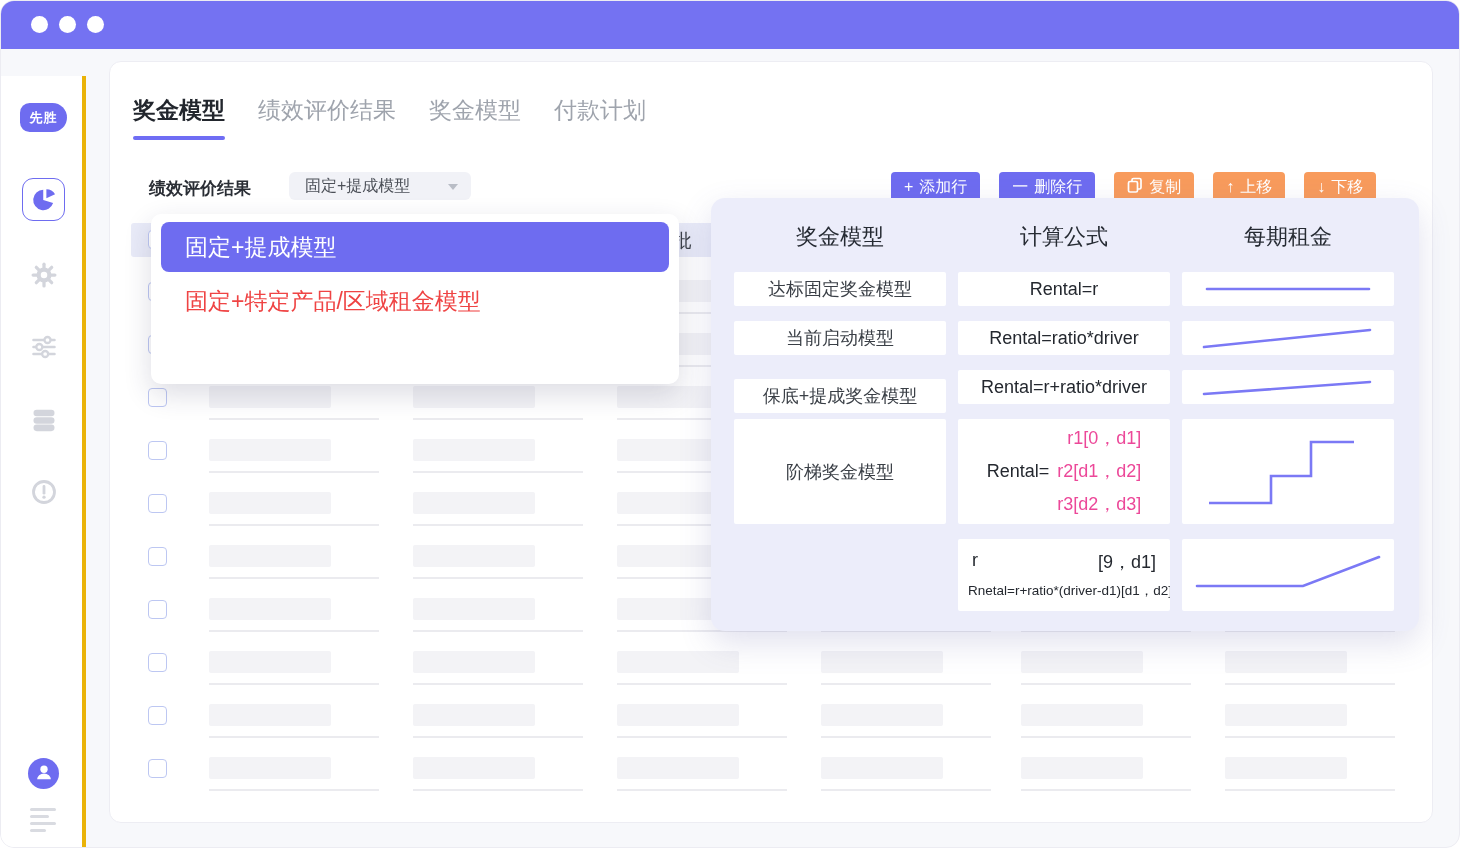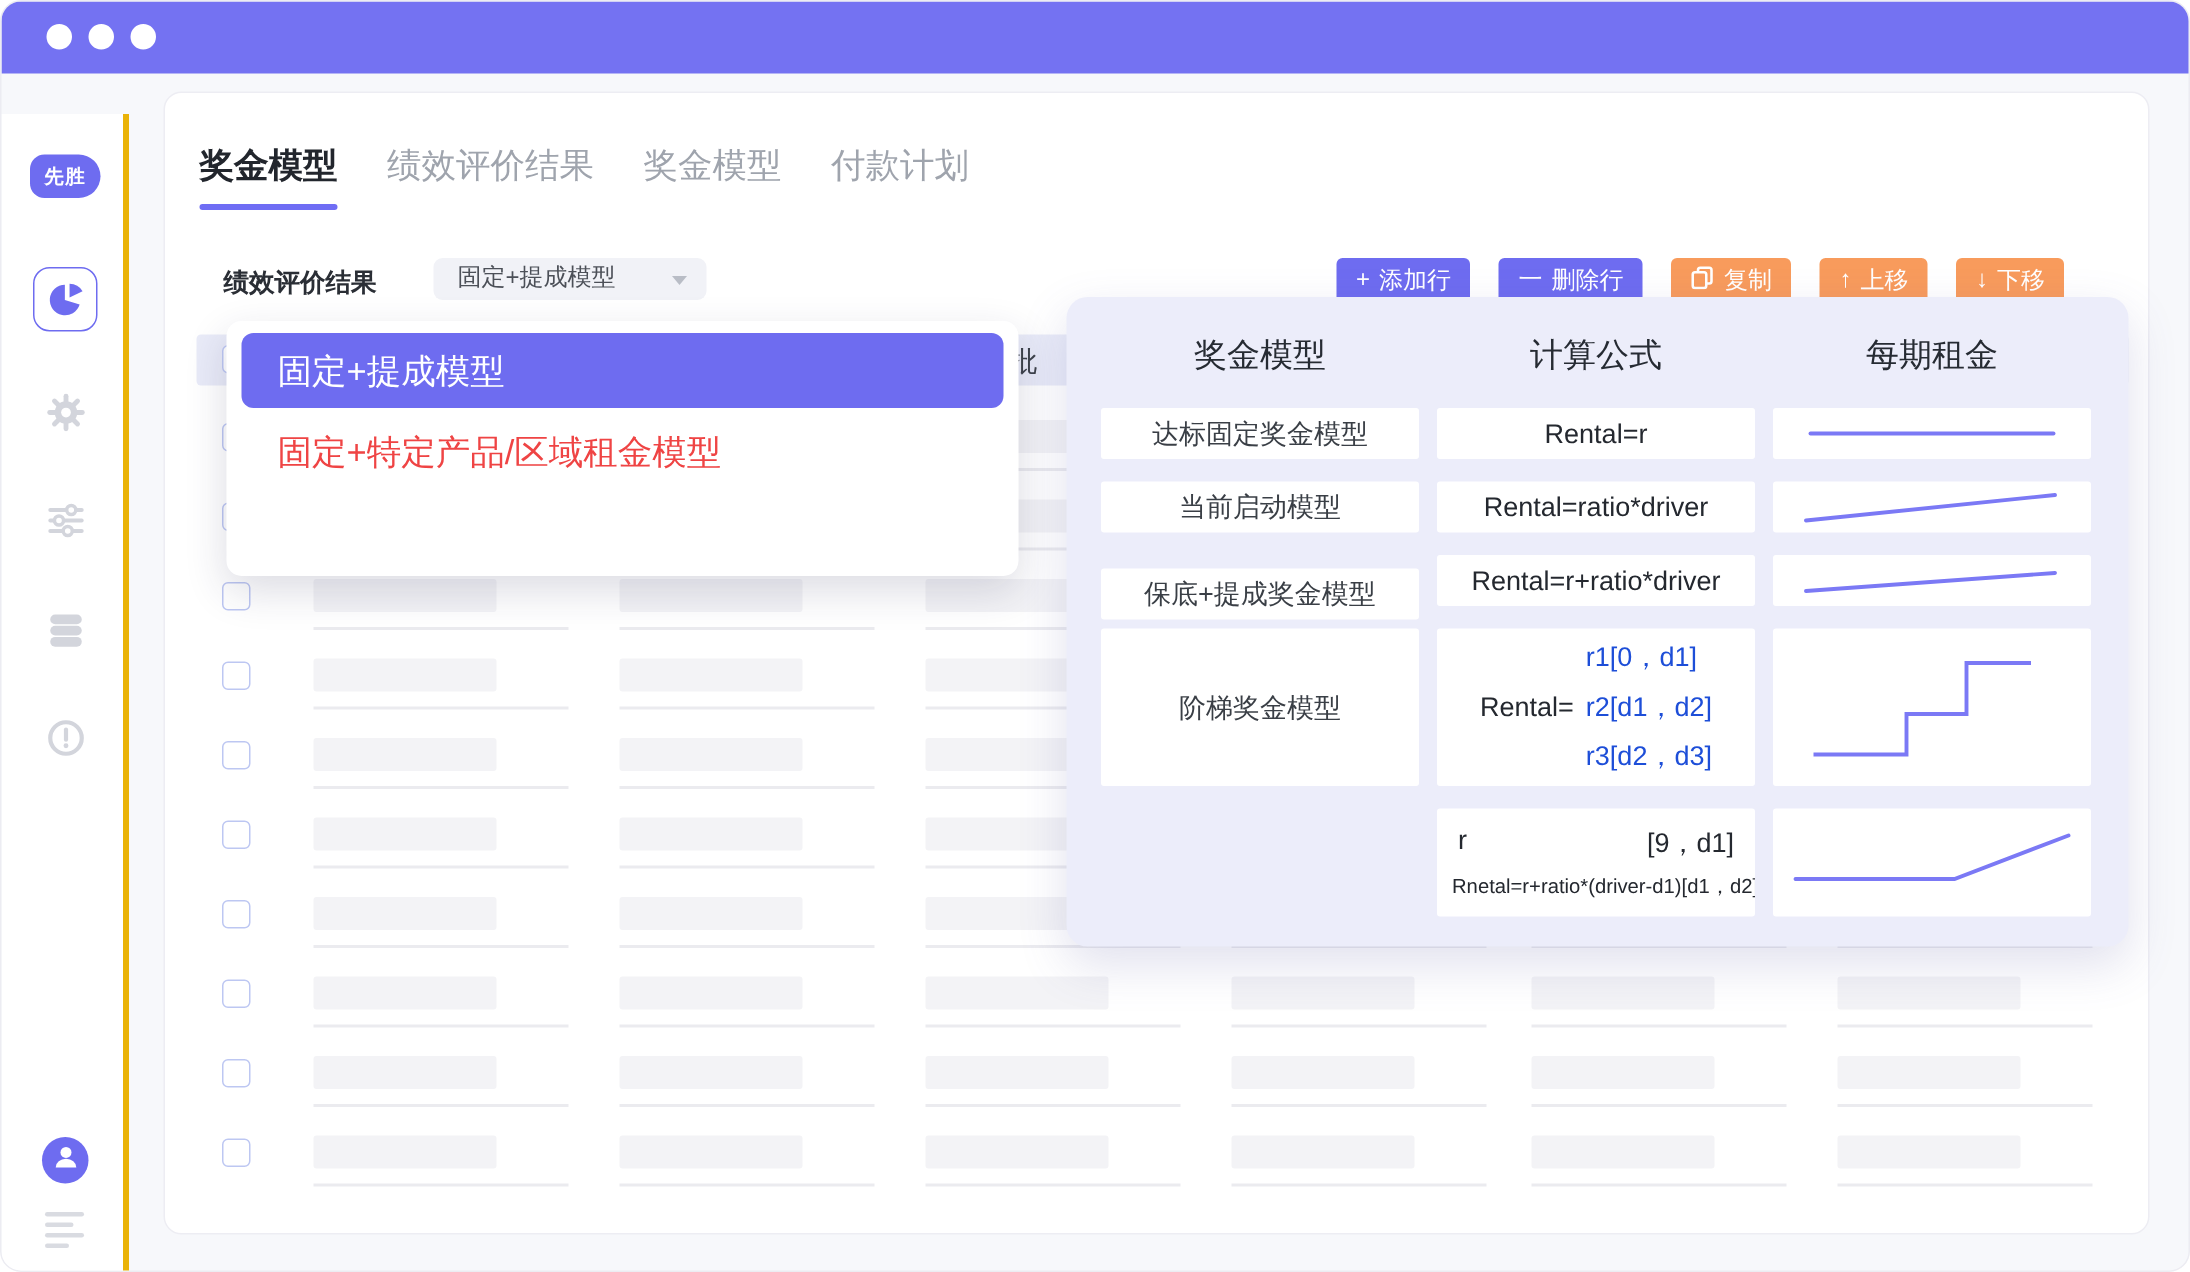--- a/index.html
+++ b/index.html
@@ -72,21 +72,21 @@
   
   .popup { position:absolute; left:710px; top:197px; width:708px; height:433px; background:#ECEDFA;
            border-radius:14px; box-shadow:0 12px 32px rgba(86,86,160,0.18); z-index:5; }
   .ph { position:absolute; top:24px; width:212px; text-align:center; font-size:22px; font-weight:500; color:#262B33; }
   .cell { position:absolute; width:212px; background:#ffffff; border-radius:2px;
           display:flex; align-items:center; justify-content:center; overflow:hidden; }
   .cn { font-size:18px; color:#3A3F46; }
   .fx { font-size:18px; color:#24282F; }
   .c1 { left:23px; } .c2 { left:247px; } .c3 { left:471px; }
   .stack { text-align:left; }
-  .stack div { line-height:33px; font-size:18px; color:#1d4ed8; }
+  .stack div { line-height:33px; font-size:18px; color:#ec4899;text-align:right; }
   .fxwrap { display:flex; align-items:center; gap:8px; }
   .two-line { text-align:center; line-height:30px; }
   .r5fx { width:100%; padding:0 10px; }
   .r5top { display:flex; justify-content:space-between; font-size:18px; color:#24282F; padding:0 4px; }
   .r5bot { font-size:13.5px; color:#24282F; text-align:center; margin-top:8px; white-space:nowrap; }
   .chart-svg { display:block; }
 </style>
 </head>
 <body>
 

